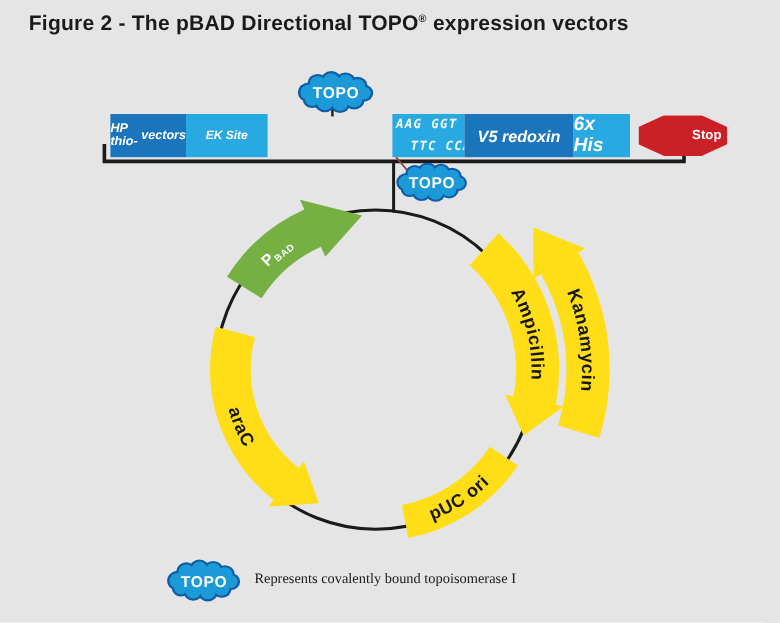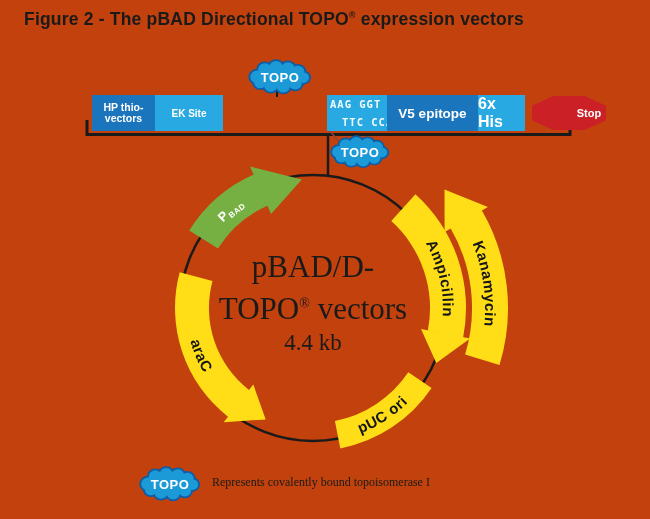--- a/index.html
+++ b/index.html
@@ -1,24 +1,24 @@
 <!DOCTYPE html>
 <html><head>
 <meta charset="utf-8">
 <style>
   html,body{margin:0;padding:0;background:#fff;}
-  .page{position:relative;width:650px;height:519px;background:#c2410c;overflow:hidden;
+  .page{position:relative;width:650px;height:519px;background:#e5e5e5;overflow:hidden;
         font-family:"Liberation Sans",sans-serif;}
   .title{position:absolute;left:24px;top:9px;font-size:17.5px;font-weight:bold;color:#1a1a1a;letter-spacing:.2px;}
   .title sup{font-size:9px;vertical-align:super;}
   svg.overlay{position:absolute;left:0;top:0;}
 
   
-  .seg{position:absolute;top:95px;height:36px;box-sizing:border-box;display:flex;flex-direction:column;
-       justify-content:center;align-items:center;color:#fff;font-weight:bold;}
+  .seg{position:absolute;top:95px;height:36px;box-sizing:border-box;display:flex;flex-direction:row;
+       justify-content:center;align-items:center;color:#fff;font-weight:bold;font-style:italic;}
   #seg-hp{left:92px;width:63px;background:#1b75bc;font-size:10.5px;line-height:11px;}
   #seg-ek{left:155px;width:68px;background:#29a9e1;font-size:10px;text-align:right;}
   #seg-topo-site{left:223px;width:97px;background:transparent;display:block;}
   #seg-overhang{left:327px;width:60px;background:#29a9e1;display:block;}
   .seq-row{position:absolute;height:18px;line-height:18px;padding-left:4px;box-sizing:border-box;
            font-family:"DejaVu Sans Mono",monospace;font-weight:bold;font-size:10.5px;letter-spacing:1px;white-space:pre;}
   #seg-topo-site .top{top:0;width:57px;background:#ffde17;color:#174e7e;}
   #seg-topo-site .bottom{top:18px;width:97px;background:#ffde17;color:#174e7e;}
   #seg-overhang .top{top:0;width:100%;color:#f2fbff;padding-left:3px;}
   #seg-overhang .bottom{top:18px;width:100%;color:#f2fbff;padding-left:15px;}
@@ -158,30 +158,25 @@
     <span>vectors</span>
   </div>
   <div class="seg" id="seg-ek">
     <span>EK Site</span>
   </div>
   <div class="seg" id="seg-overhang">
     <div class="seq-row top">AAG GGT</div>
     <div class="seq-row bottom">TTC CCA</div>
   </div>
   <div class="seg" id="seg-v5">
-    <span>V5 epitope</span>
+    <span>V5 redoxin</span>
   </div>
   <div class="seg" id="seg-his">
     <span>6x His</span>
   </div>
   <div id="stop-octagon">
     <span>Stop</span>
   </div>
 
-  <div class="center-label">
-    <div class="line">pBAD/D-</div>
-    <div class="line"><span>TOPO</span><sup>®</sup><span> vectors</span></div>
-    <div class="size">4.4 kb</div>
-  </div>
 
   <div class="legend-text">Represents covalently bound topoisomerase I</div>
 
 </div>
 
 </body></html>

